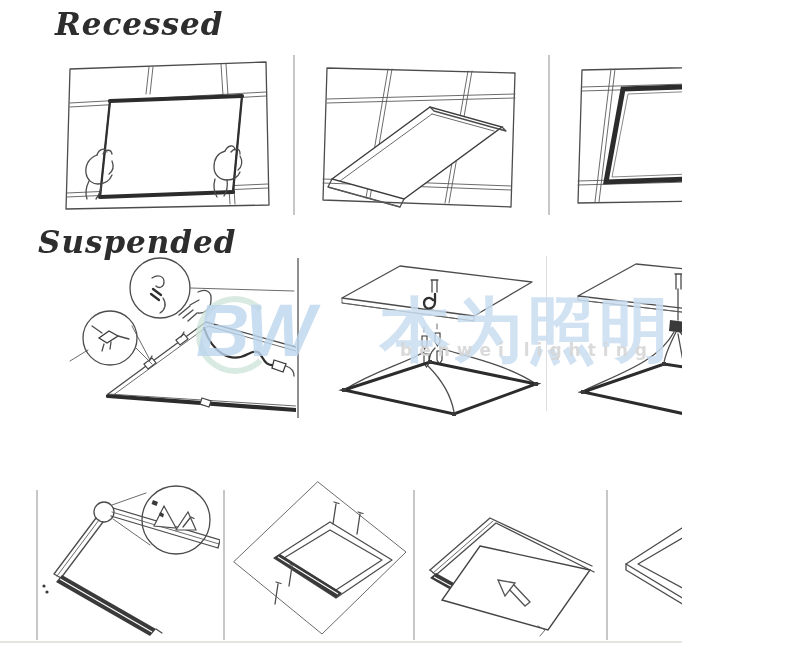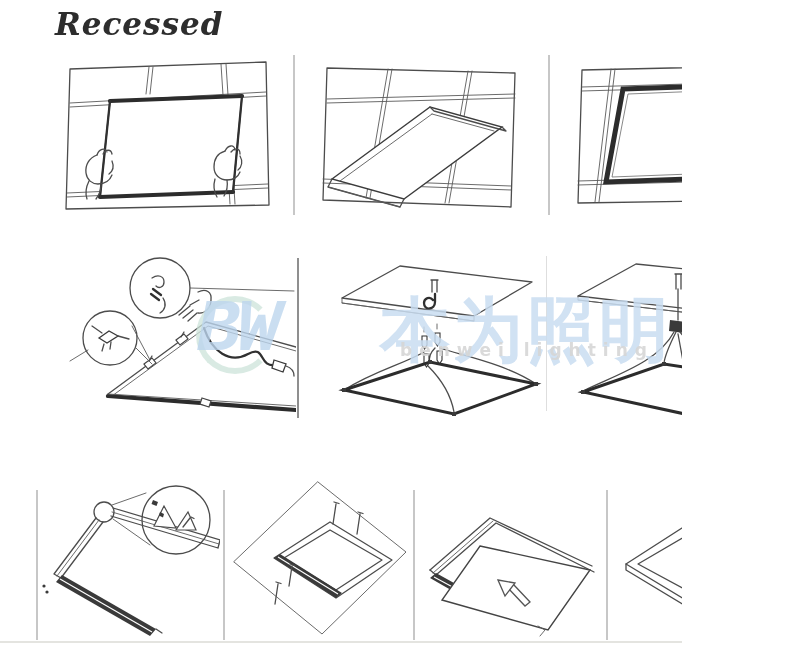--- a/index.html
+++ b/index.html
@@ -16,21 +16,21 @@
   .ln{fill:none;stroke:#4c4c4c;stroke-width:1.3;stroke-linecap:round;stroke-linejoin:round}
   .thin{fill:none;stroke:#5a5a5a;stroke-width:0.9;stroke-linecap:round;stroke-linejoin:round}
   .med{fill:none;stroke:#303030;stroke-width:2.3;stroke-linecap:round;stroke-linejoin:round}
   .thick{fill:none;stroke:#2c2c2c;stroke-width:4.2;stroke-linecap:round;stroke-linejoin:round}
   .wfill{fill:#ffffff}
   .dfill{fill:#3a3a3a;stroke:none}
   .dot{fill:#3a3a3a;stroke:none}
   
   .watermark{position:absolute;left:0;top:0;width:811px;height:648px;pointer-events:none;z-index:6;}
   .wm-logo{position:absolute;left:196px;top:288px;font-style:italic;font-weight:700;
-           font-size:74px;color:#bdd6ee;opacity:.8;font-family:Liberation Mono, monospace;letter-spacing:-4px;}
+           font-size:74px;color:#bdd6ee;opacity:.8;font-family:Liberation Sans, sans-serif;letter-spacing:-4px;}
   .wm-circle{position:absolute;left:196px;top:296px;width:66px;height:66px;border:6px solid #cde4da;
              border-radius:50%;opacity:.75;border-right-color:transparent;}
   .wm-cn{position:absolute;left:380px;top:284px;font-weight:700;font-size:70px;color:#c9ddf1;
          opacity:.85;letter-spacing:3px;font-family:"DejaVu Sans",sans-serif;}
   .wm-en{position:absolute;left:400px;top:340px;font-weight:700;font-size:17px;color:#d6d6d6;
          opacity:.9;letter-spacing:7px;font-family:"DejaVu Sans",sans-serif;}
 </style>
 </head>
 <body>
 
@@ -80,20 +80,21 @@
   <svg class="diagram" style="left:575px;top:61px;" width="190" height="148" viewBox="0 0 190 148">
     <path class="ln" d="M7,9 L183,5 L187,139 L3,142 Z"></path>
     <path class="thin" d="M7,26 L183,21 M7,30 L183,25"></path>
     <path class="thin" d="M3,120 L187,115 M3,124 L187,119"></path>
     <path class="thin" d="M36,8 L20,141 M40,8 L24,141"></path>
     <path class="thin" d="M162,6 L149,140 M166,6 L153,140"></path>
     <polygon class="wfill" points="48,28 160,24 146,117 31,121" stroke="#2c2c2c" stroke-width="5"></polygon>
     <polygon fill="none" points="53,33 155,29 142,112 37,116" stroke="#6a6a6a" stroke-width="0.8"></polygon>
   </svg>
 
+  <div class="heading" style="left:38px;top:224px;">Suspended</div>
 
   <svg class="diagram" style="left:52px;top:252px;" width="244" height="180" viewBox="0 0 244 180">
 
     <path class="ln" d="M56,142 L154,70 L244,95"></path>
     <path class="thin" d="M60,144 L156,74 L244,99"></path>
     <path class="thick" d="M56,144 L244,158"></path>
     <path class="thin" d="M56,142 L244,154"></path>
 
     <path class="wfill" d="M92,112 l8,-6 l4,5 l-8,6 Z" stroke="#444" stroke-width="1.2"></path>
     <path class="ln" d="M97,109 l3,-5"></path>

